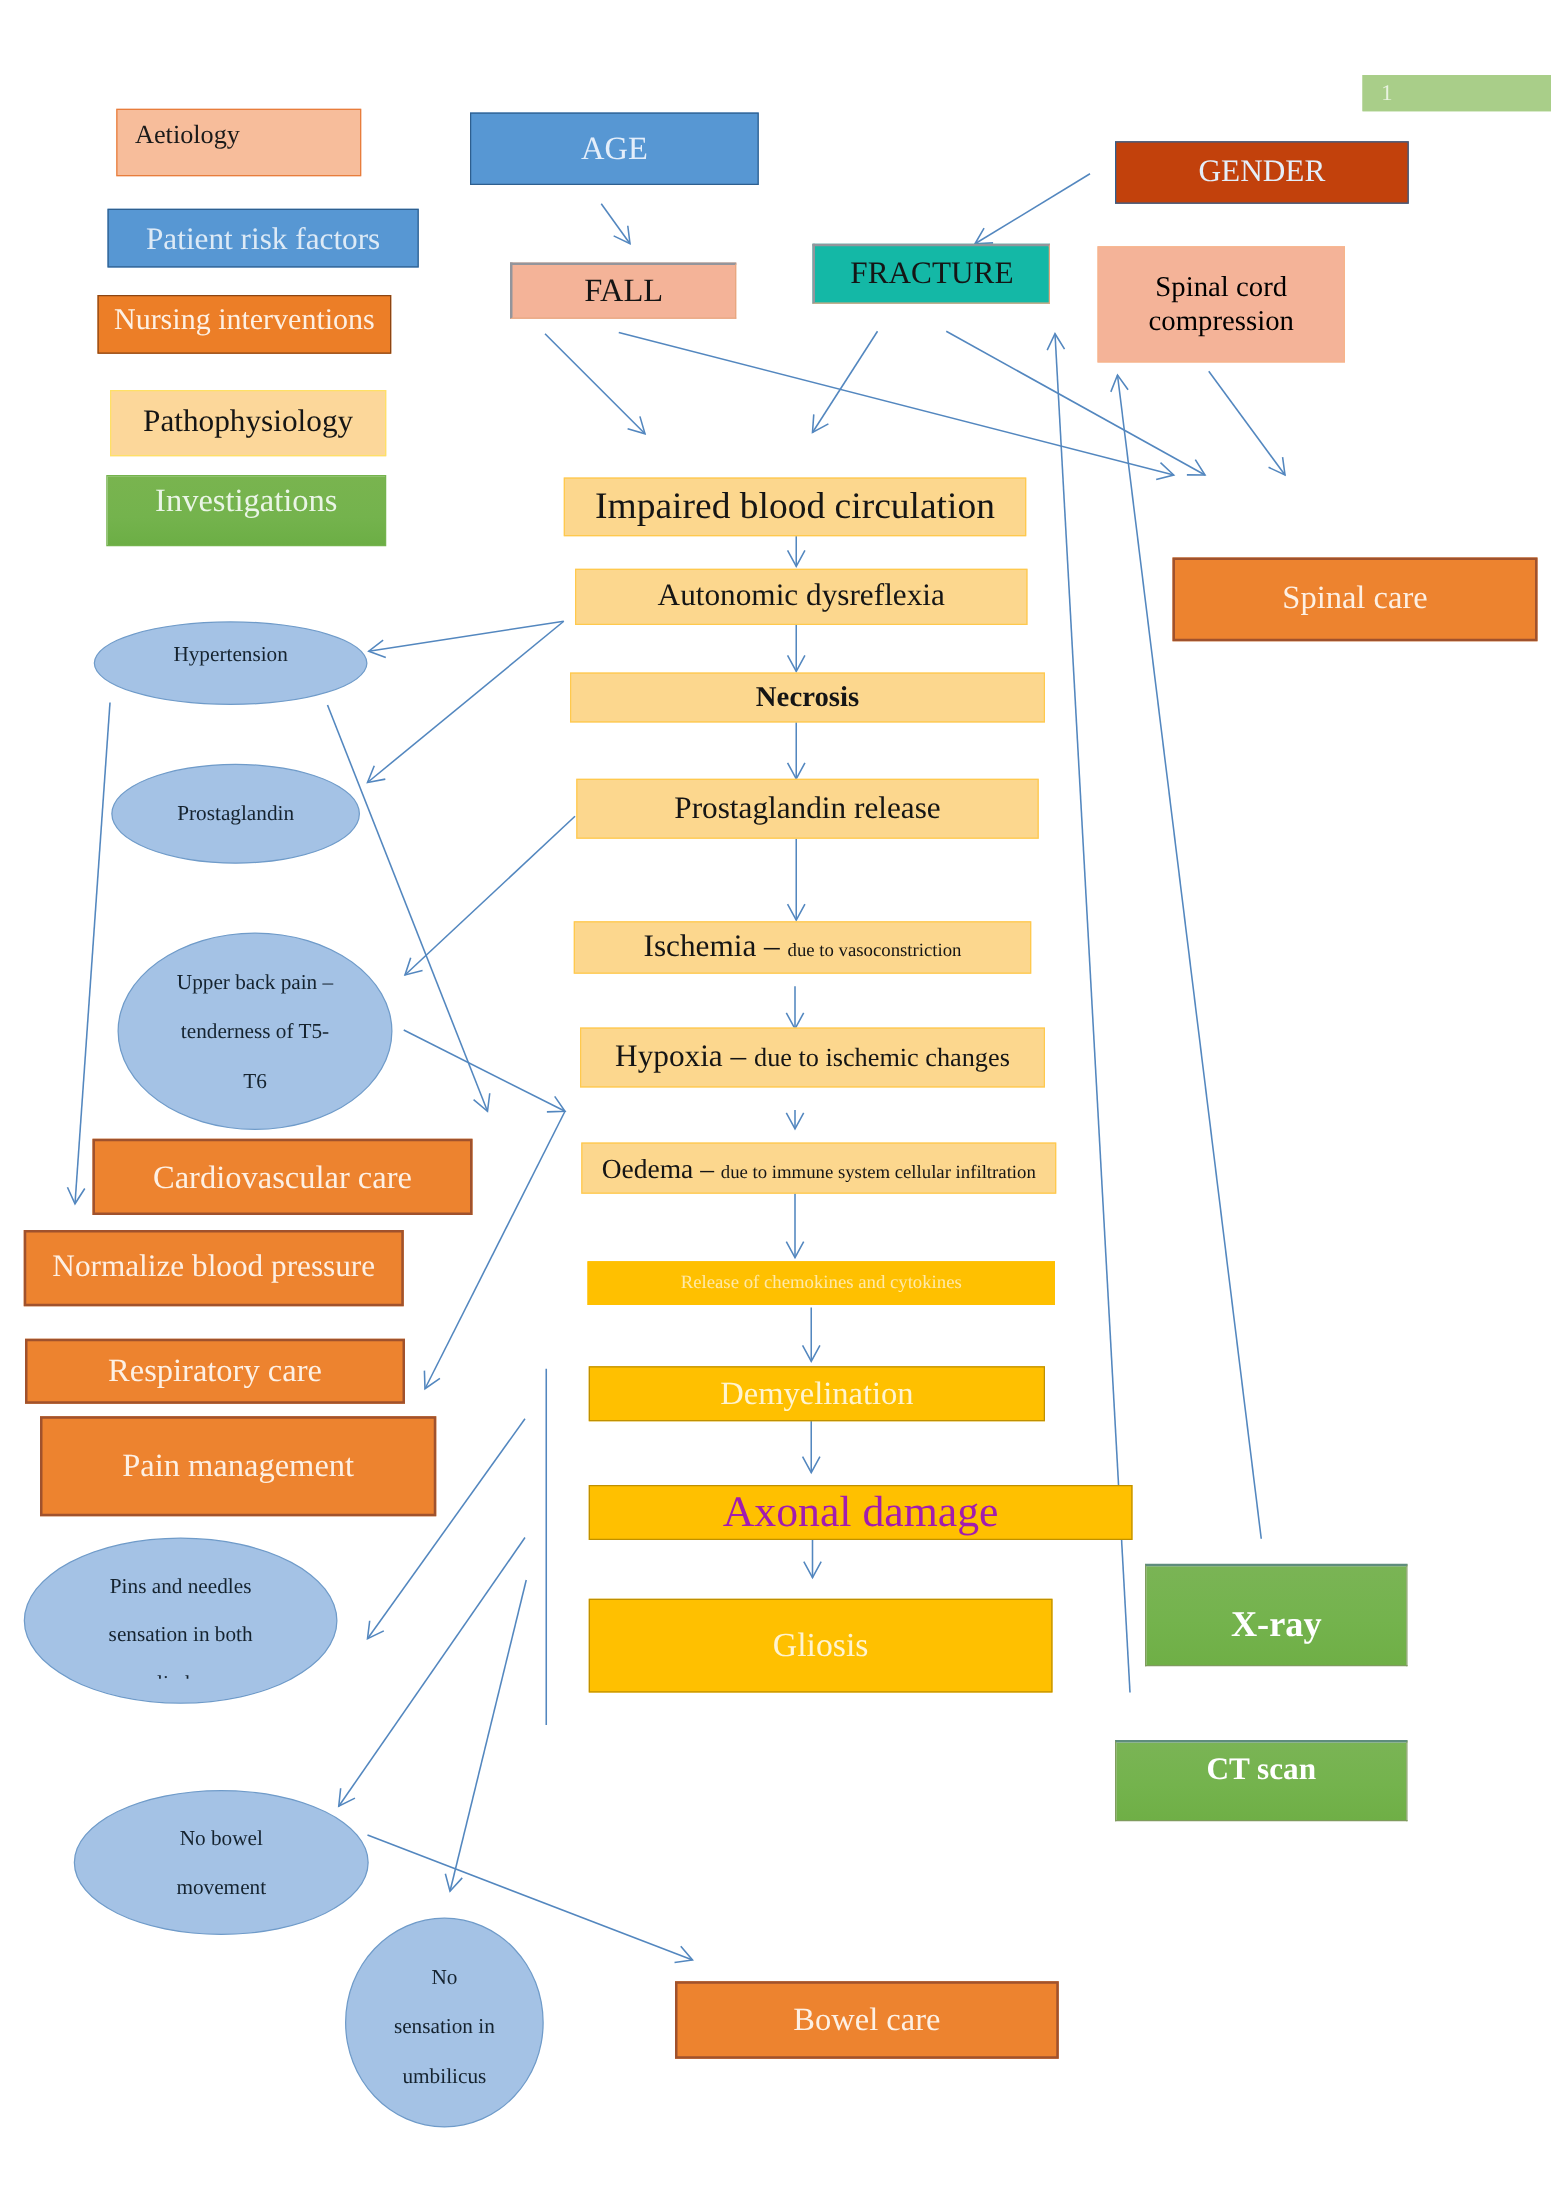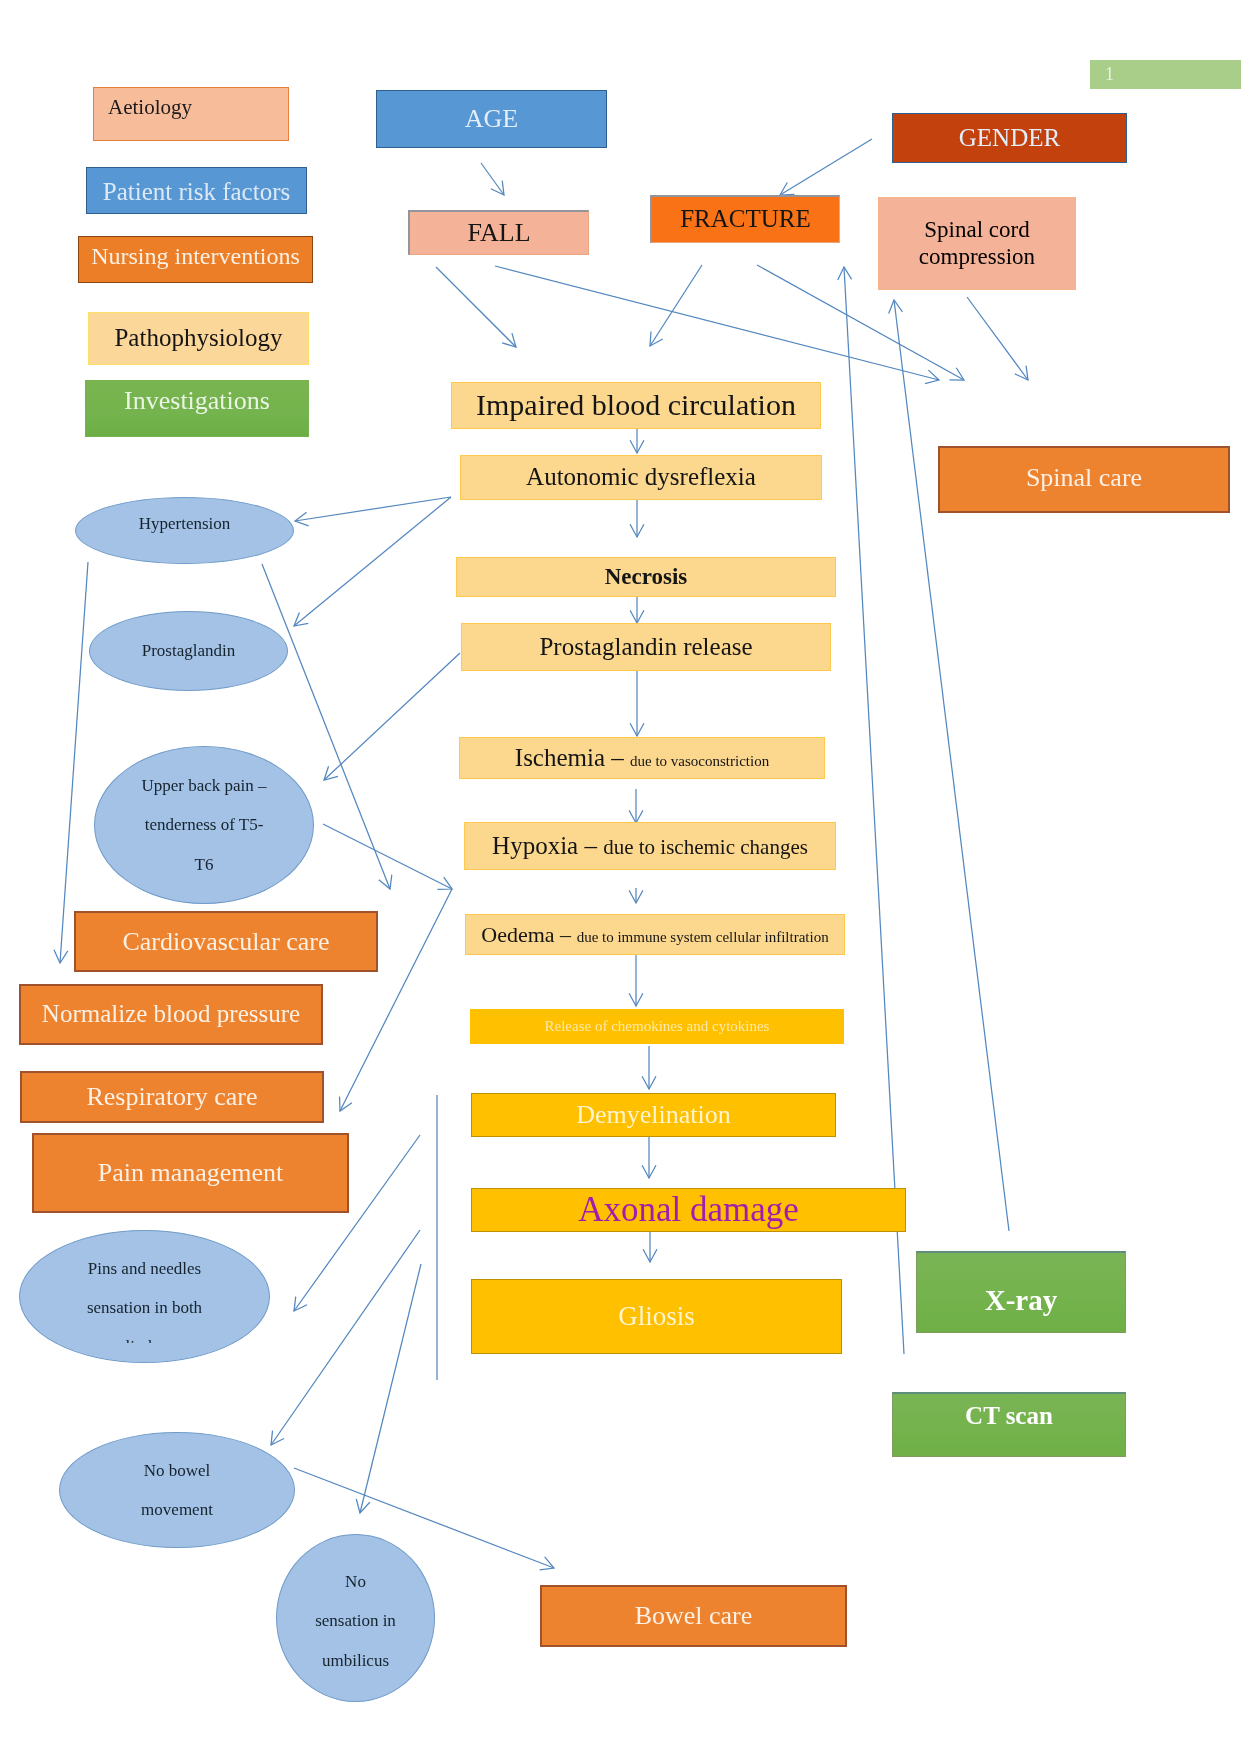--- a/index.html
+++ b/index.html
@@ -139,33 +139,33 @@
         <line x1="294" y1="1468" x2="554" y2="1568" stroke="#5387bf" stroke-width="1.25" shape-rendering="geometricPrecision"></line>
         <path d="M 539.63 1569.92 L 554 1568 L 544.62 1556.94" fill="none" stroke="#5387bf" stroke-width="1.25" shape-rendering="geometricPrecision"></path>
       </g>
       <g>
         <line x1="437" y1="1095" x2="437" y2="1380" stroke="#5387bf" stroke-width="1.25" shape-rendering="geometricPrecision"></line>
       </g>
     </svg>
   <div id="shape-layer">
       <div class="node left" style="left: 1090px; top: 60px; width: 160px; height: 29px; background: rgb(169, 206, 137); border: 1px solid rgb(169, 206, 137); color: rgb(233, 243, 224); font-size: 18px; padding-left: 14px;"><div class="txt"><span>1</span></div></div>
       <div class="node left" style="left: 93px; top: 87px; width: 196px; height: 54px; background: rgb(247, 189, 155); border: 1px solid rgb(232, 125, 60); color: rgb(26, 26, 26); font-size: 21px; padding-left: 14px;"><div class="txt" style="transform: translateY(-7px);"><span>Aetiology</span></div></div>
-      <div class="node" style="left: 86px; top: 167px; width: 221px; height: 47px; background: rgb(87, 151, 211); border: 1px solid rgb(46, 95, 143); color: rgb(221, 234, 246); font-size: 25px; justify-content: center;"><div class="txt" style="transform: translateY(2px);"><span>Patient risk factors</span></div></div>
+      <div class="node" style="left: 86px; top: 167px; width: 249px; height: 47px; background: rgb(87, 151, 211); border: 1px solid rgb(46, 95, 143); color: rgb(221, 234, 246); font-size: 25px; justify-content: center;"><div class="txt" style="transform: translateY(2px);"><span>Patient risk factors</span></div></div>
       <div class="node" style="left: 78px; top: 236px; width: 235px; height: 47px; background: rgb(236, 126, 39); border: 1px solid rgb(139, 69, 19); color: rgb(253, 240, 228); font-size: 24px;"><div class="txt" style="transform: translateY(-3px);"><span>Nursing interventions</span></div></div>
       <div class="node" style="left: 88px; top: 312px; width: 221px; height: 53px; background: rgb(252, 215, 154); border: 1px solid rgb(255, 224, 102); color: rgb(21, 21, 21); font-size: 25px;"><div class="txt"><span>Pathophysiology</span></div></div>
       <div class="node" style="left: 85px; top: 380px; width: 224px; height: 57px; background: linear-gradient(rgb(121, 180, 79) 0%, rgb(116, 179, 77) 60%, rgb(108, 174, 69) 100%); border: 1px solid rgb(116, 179, 77); color: rgb(234, 245, 230); font-size: 26px;"><div class="txt" style="transform: translateY(-8px);"><span>Investigations</span></div></div>
       <div class="node" style="left: 408px; top: 210px; width: 181px; height: 45px; background: rgb(244, 179, 152); border-width: 2px 1px 1px 2px; border-style: solid; border-color: rgb(147, 149, 156) rgb(232, 167, 128) rgb(232, 167, 128) rgb(147, 149, 156); border-image: initial; color: rgb(21, 21, 21); font-size: 26px;"><div class="txt"><span>FALL</span></div></div>
-      <div class="node" style="left: 650px; top: 195px; width: 190px; height: 48px; background: #f97316; border-width: 2px 1px 1px 2px; border-style: solid; border-color: rgb(147, 149, 156) rgb(232, 167, 128) rgb(232, 167, 128) rgb(147, 149, 156); border-image: initial; color: rgb(21, 21, 21); font-size: 25px;"><div class="txt"><span>FRACTURE</span></div></div>
+      <div class="node" style="left: 650px; top: 195px; width: 190px; height: 48px; background: #14b8a6; border-width: 2px 1px 1px 2px; border-style: solid; border-color: rgb(147, 149, 156) rgb(232, 167, 128) rgb(232, 167, 128) rgb(147, 149, 156); border-image: initial; color: rgb(21, 21, 21); font-size: 25px;"><div class="txt"><span>FRACTURE</span></div></div>
       <div class="node" style="left: 878px; top: 197px; width: 198px; height: 93px; background: rgb(244, 179, 152); border: 1px solid rgb(247, 180, 138); color: #000000; font-size: 23px; line-height: 1.15;"><div class="txt"><span>Spinal cord
 compression</span></div></div>
       <div class="node" style="left: 376px; top: 90px; width: 231px; height: 58px; background: rgb(87, 151, 211); border: 1px solid rgb(46, 95, 143); color: rgb(228, 238, 250); font-size: 26px;"><div class="txt"><span>AGE</span></div></div>
       <div class="node" style="left: 892px; top: 113px; width: 235px; height: 50px; background: #c2410c; border: 1px solid rgb(46, 95, 143); color: rgb(228, 238, 250); font-size: 25px;"><div class="txt"><span>GENDER</span></div></div>
       <div class="node" style="left: 451px; top: 360px; width: 370px; height: 47px; background: rgb(252, 215, 142); border: 1px solid rgb(255, 201, 77); color: rgb(21, 21, 21); font-size: 30px; margin-top: 22px;"><div class="txt"><span>Impaired blood circulation</span></div></div>
       <div class="node" style="left: 460px; top: 455px; width: 362px; height: 45px; background: rgb(252, 215, 142); border: 1px solid rgb(255, 201, 77); color: rgb(21, 21, 21); font-size: 25px;"><div class="txt"><span>Autonomic dysreflexia</span></div></div>
-      <div class="node" style="left: 456px; top: 538px; width: 380px; height: 40px; background: rgb(252, 215, 142); border: 1px solid rgb(255, 201, 77); color: rgb(21, 21, 21); font-size: 23px; font-weight: 700; margin-top: 19px;"><div class="txt"><span>Necrosis</span></div></div>
+      <div class="node" style="left: 456px; top: 538px; width: 380px; height: 40px; background: rgb(252, 215, 142); border: 1px solid rgb(255, 201, 77); color: rgb(21, 21, 21); font-size: 23px; font-weight: 700;"><div class="txt"><span>Necrosis</span></div></div>
       <div class="node" style="left: 461px; top: 623px; width: 370px; height: 48px; background: rgb(252, 215, 142); border: 1px solid rgb(255, 201, 77); color: rgb(21, 21, 21); font-size: 25px;"><div class="txt"><span>Prostaglandin release</span></div></div>
       <div class="node" style="left: 459px; top: 737px; width: 366px; height: 42px; background: rgb(252, 215, 142); border: 1px solid rgb(255, 201, 77); color: rgb(21, 21, 21); font-size: 25px;"><div class="txt"><span>Ischemia –&nbsp;</span><span style="font-size: 15px;">due to vasoconstriction</span></div></div>
       <div class="node" style="left: 464px; top: 822px; width: 372px; height: 48px; background: rgb(252, 215, 142); border: 1px solid rgb(255, 201, 77); color: rgb(21, 21, 21); font-size: 25px;"><div class="txt"><span>Hypoxia –&nbsp;</span><span style="font-size: 21px;">due to ischemic changes</span></div></div>
       <div class="node" style="left: 465px; top: 914px; width: 380px; height: 41px; background: rgb(252, 215, 142); border: 1px solid rgb(255, 201, 77); color: rgb(21, 21, 21); font-size: 22px;"><div class="txt"><span>Oedema –&nbsp;</span><span style="font-size: 15px;">due to immune system cellular infiltration</span></div></div>
       <div class="node" style="left: 470px; top: 1009px; width: 374px; height: 35px; background: rgb(255, 192, 0); border: 1px solid rgb(255, 192, 0); color: rgb(255, 233, 168); font-size: 15px;"><div class="txt"><span>Release of chemokines and cytokines</span></div></div>
       <div class="node" style="left: 471px; top: 1093px; width: 365px; height: 44px; background: rgb(255, 192, 0); border: 1px solid rgb(191, 144, 0); color: rgb(255, 244, 208); font-size: 26px;"><div class="txt"><span>Demyelination</span></div></div>
       <div class="node" style="left: 471px; top: 1188px; width: 435px; height: 44px; background: rgb(255, 192, 0); border: 1px solid rgb(191, 144, 0); color: #a21caf; font-size: 35px;"><div class="txt"><span>Axonal damage</span></div></div>
       <div class="node" style="left: 471px; top: 1279px; width: 371px; height: 75px; background: rgb(255, 192, 0); border: 1px solid rgb(191, 144, 0); color: rgb(255, 244, 208); font-size: 27px;"><div class="txt"><span>Gliosis</span></div></div>
       <div class="node ellipse" style="left: 75px; top: 497px; width: 219px; height: 67px; background: rgb(164, 194, 229); border: 1px solid rgb(111, 155, 201); color: rgb(21, 35, 47); font-size: 17px;"><div class="txt" style="transform: translateY(-7px);"><span>Hypertension</span></div></div>
       <div class="node ellipse" style="left: 89px; top: 611px; width: 199px; height: 80px; background: rgb(164, 194, 229); border: 1px solid rgb(111, 155, 201); color: rgb(21, 35, 47); font-size: 17px;"><div class="txt"><span>Prostaglandin</span></div></div>

